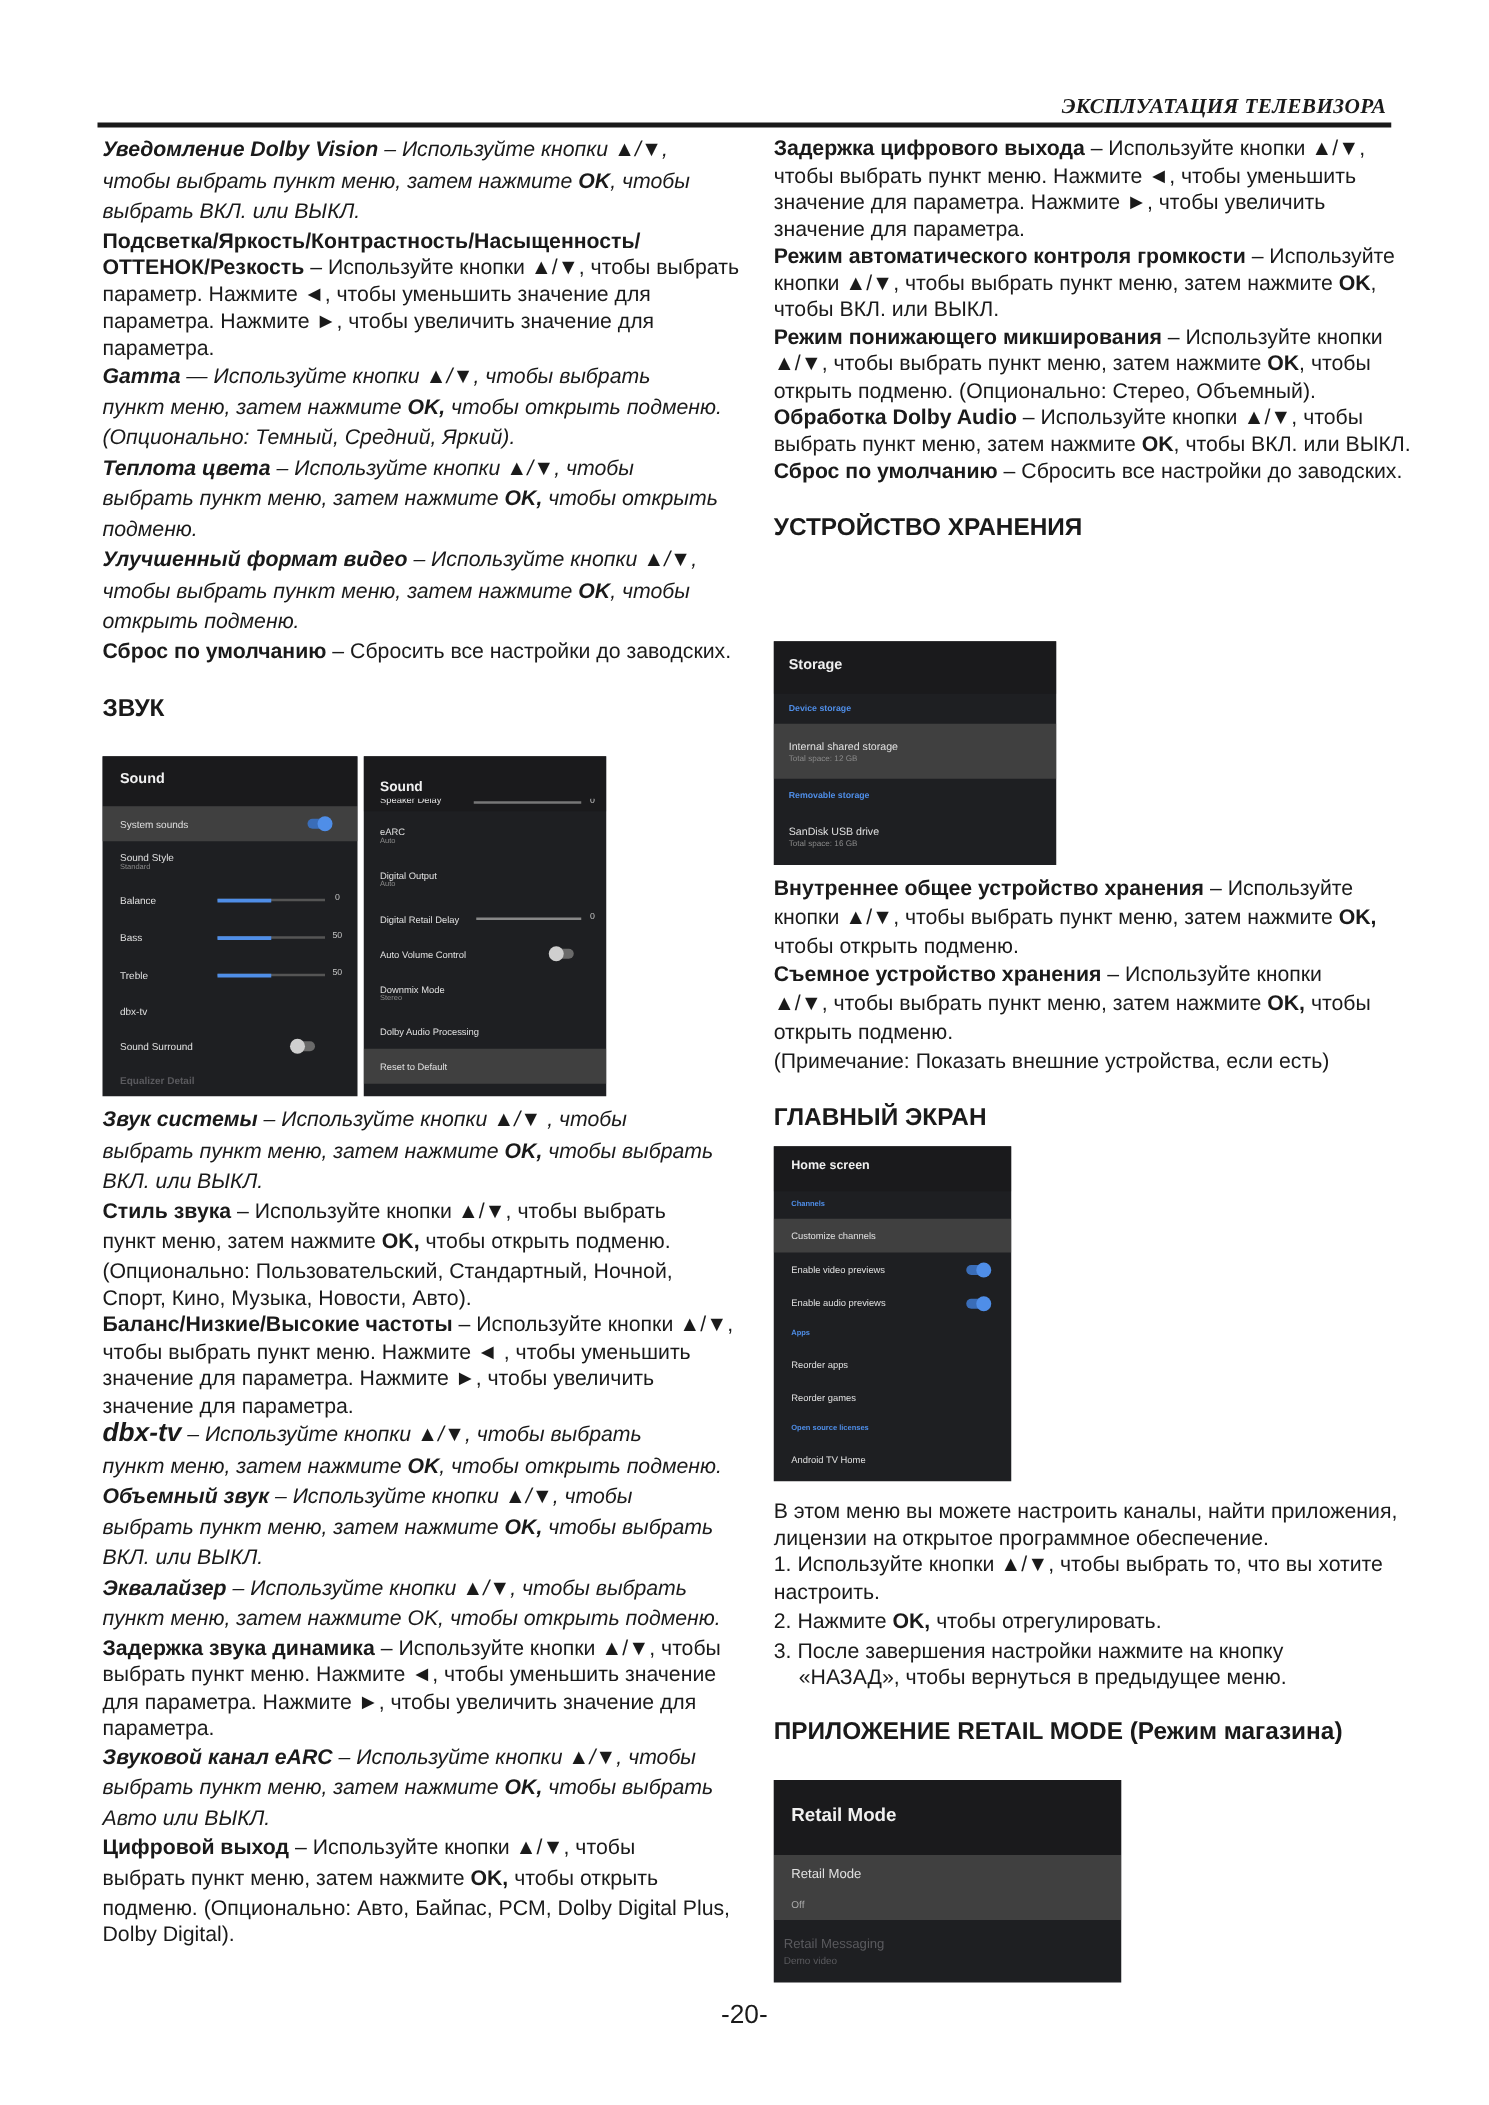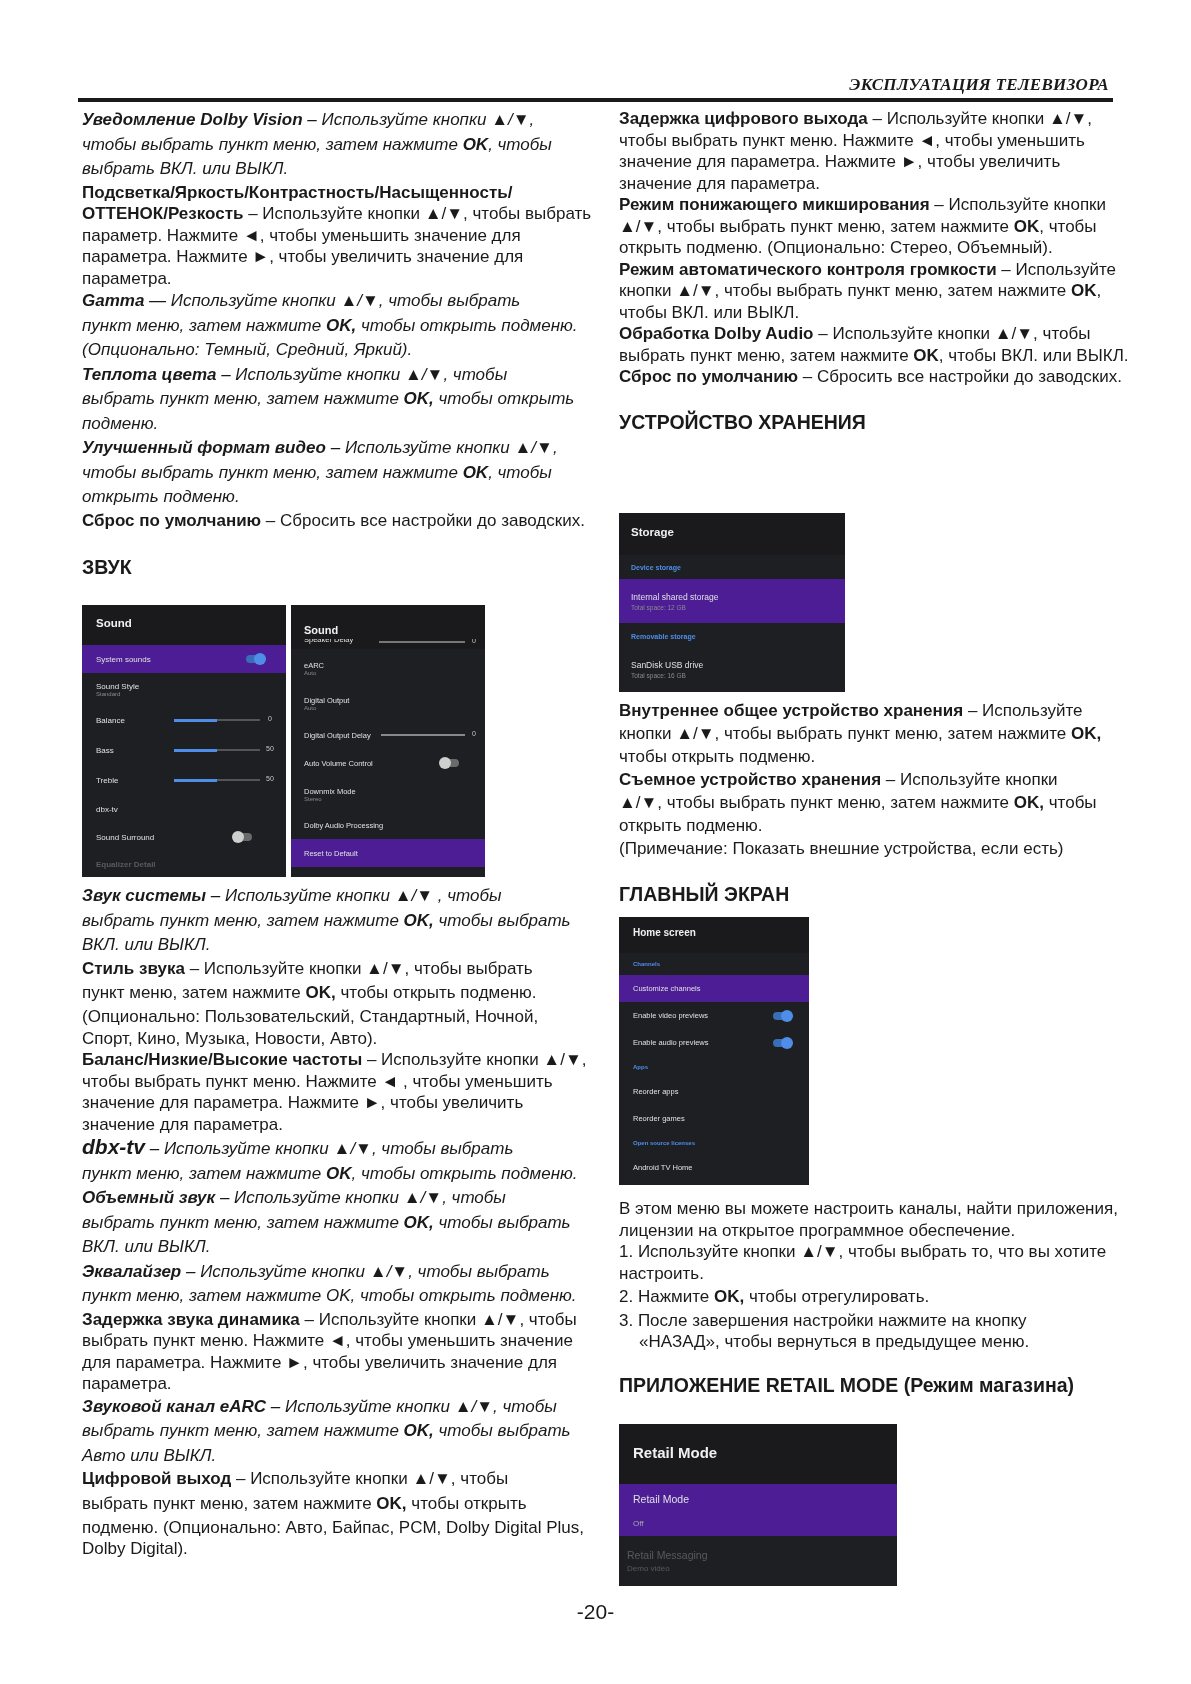--- a/index.html
+++ b/index.html
@@ -20,21 +20,21 @@
   .section-title { font-weight: bold; font-size: 19.5px; margin: 0; }
   .big-term { font-size: 21px; font-weight: bold; }
   .page-number { position: absolute; left: 0; width: 1191px; top: 1600px; text-align: center;
          font-size: 21px; color: #1a1a1a; }
 
   
   .tv { position: absolute; background: #1e1f22; color: #e6e6e6; overflow: hidden;
         font-family: "Liberation Sans", sans-serif; }
   .tv .hdr { background: #1a1a1c; font-weight: bold; color: #f0f0f0; }
   .tv .row { position: relative; display: flex; align-items: center; }
-  .tv .row.sel { background: #4c1d95; }
+  .tv .row.sel { background: #404040; }
   .tv .lbl { color: #e0e0e0; }
   .tv .sub { color: #8a8a8a; display: block; }
   .tv .cat { color: #4f8ee8; font-weight: bold; }
   .tv .dim { color: #5a5a5e; }
   .slider { position: absolute; height: 2px; background: #555; }
   .slider .fill { position: absolute; left: 0; top: -0.5px; height: 3px; background: #4f8ee8; }
   .sval { position: absolute; color: #c8c8c8; }
   .toggle { position: absolute; width: 18px; height: 8px; border-radius: 4px; }
   .toggle .knob { position: absolute; top: -2px; width: 12px; height: 12px; border-radius: 50%; }
   .toggle.on { background: #3a6db8; }
@@ -116,21 +116,21 @@
   </div>
   <div class="row" style="height:34px; padding-left:13px; font-size:7.5px; flex-direction:column; align-items:flex-start; justify-content:center;">
     <span class="lbl">eARC</span>
     <span class="sub" style="font-size:6px;">Auto</span>
   </div>
   <div class="row" style="height:36px; padding-left:13px; font-size:7.5px; flex-direction:column; align-items:flex-start; justify-content:center;">
     <span class="lbl">Digital Output</span>
     <span class="sub" style="font-size:6px;">Auto</span>
   </div>
   <div class="row" style="height:28px; padding-left:13px; font-size:7.5px;">
-    <span class="lbl">Digital Output Delay</span>
+    <span class="lbl">Digital Retail Delay</span>
     <span class="slider" style="left:90px; width:84px; top:13px; background:#888;"></span>
     <span class="sval" style="left:181px; top:9px; font-size:7px;">0</span>
   </div>
   <div class="row" style="height:28px; padding-left:13px; font-size:7.5px;">
     <span class="lbl">Auto Volume Control</span>
     <span class="toggle off" style="left:150px; top:10px;">
         <span class="knob"></span>
       </span>
   </div>
   <div class="row" style="height:34px; padding-left:13px; font-size:7.5px; flex-direction:column; align-items:flex-start; justify-content:center;">
@@ -152,22 +152,22 @@
   <p class="para loose"><span class="big-term">dbx-tv</span><span>  –  Используйте кнопки ▲/▼, чтобы выбрать</span><br><span>пункт меню, затем нажмите </span><b>OK</b><span>, чтобы открыть подменю.</span></p>
   <p class="para loose"><b>Объемный звук</b><span> – Используйте кнопки ▲/▼, чтобы</span><br><span>выбрать пункт меню, затем нажмите </span><b>OK,</b><span> чтобы выбрать</span><br><span>ВКЛ. или ВЫКЛ.</span></p>
   <p class="para loose"><b>Эквалайзер</b><span> – Используйте кнопки ▲/▼, чтобы выбрать</span><br><span>пункт меню, затем нажмите OK, чтобы открыть подменю.</span></p>
   <p class="para"><b>Задержка звука динамика</b><span> – Используйте кнопки ▲/▼, чтобы выбрать пункт меню. Нажмите ◄, чтобы уменьшить значение для параметра. Нажмите ►, чтобы увеличить значение для параметра.</span></p>
   <p class="para loose"><b>Звуковой канал eARC</b><span> – Используйте кнопки ▲/▼, чтобы</span><br><span>выбрать пункт меню, затем нажмите </span><b>OK,</b><span> чтобы выбрать</span><br><span>Авто или ВЫКЛ.</span></p>
   <p class="para"><b>Цифровой выход</b><span> – Используйте кнопки ▲/▼, чтобы</span><br><span style="line-height:27px;">выбрать пункт меню, затем нажмите </span><b>OK,</b><span> чтобы открыть</span><br><span>подменю. (Опционально: Авто, Байпас, PCM, Dolby Digital Plus, Dolby Digital).</span></p>
 </div>
 
 <div class="col col-right">
   <p class="para"><b>Задержка цифрового выхода</b><span> – Используйте кнопки ▲/▼, чтобы выбрать пункт меню. Нажмите ◄, чтобы уменьшить значение для параметра. Нажмите ►, чтобы увеличить значение для параметра.</span></p>
+  <p class="para"><b>Режим автоматического контроля громкости</b><span> – Используйте кнопки ▲/▼, чтобы выбрать пункт меню, затем нажмите </span><b>OK</b><span>, чтобы ВКЛ. или ВЫКЛ.</span></p>
   <p class="para"><b>Режим понижающего микширования</b><span> – Используйте кнопки ▲/▼, чтобы выбрать пункт меню, затем нажмите </span><b>OK</b><span>, чтобы открыть подменю. (Опционально: Стерео, Объемный).</span></p>
-  <p class="para"><b>Режим автоматического контроля громкости</b><span> – Используйте кнопки ▲/▼, чтобы выбрать пункт меню, затем нажмите </span><b>OK</b><span>, чтобы ВКЛ. или ВЫКЛ.</span></p>
   <p class="para"><b>Обработка Dolby Audio</b><span> – Используйте кнопки ▲/▼, чтобы выбрать пункт меню, затем нажмите </span><b>OK</b><span>, чтобы ВКЛ. или ВЫКЛ.</span></p>
   <p class="para"><b>Сброс по умолчанию</b><span> – Сбросить все настройки до заводских.</span></p>
   <p class="section-title" style="margin-top:24px;">УСТРОЙСТВО ХРАНЕНИЯ</p>
 </div>
 
 <div class="tv" style="left:619px; top:513px; width:226px; height:179px;">
   <div class="hdr" style="height:42px; line-height:38px; padding-left:12px; font-size:11.5px;">Storage</div>
   <div class="row" style="height:24px; padding-left:12px; font-size:7px;">
     <span class="cat">Device storage</span>
   </div>

